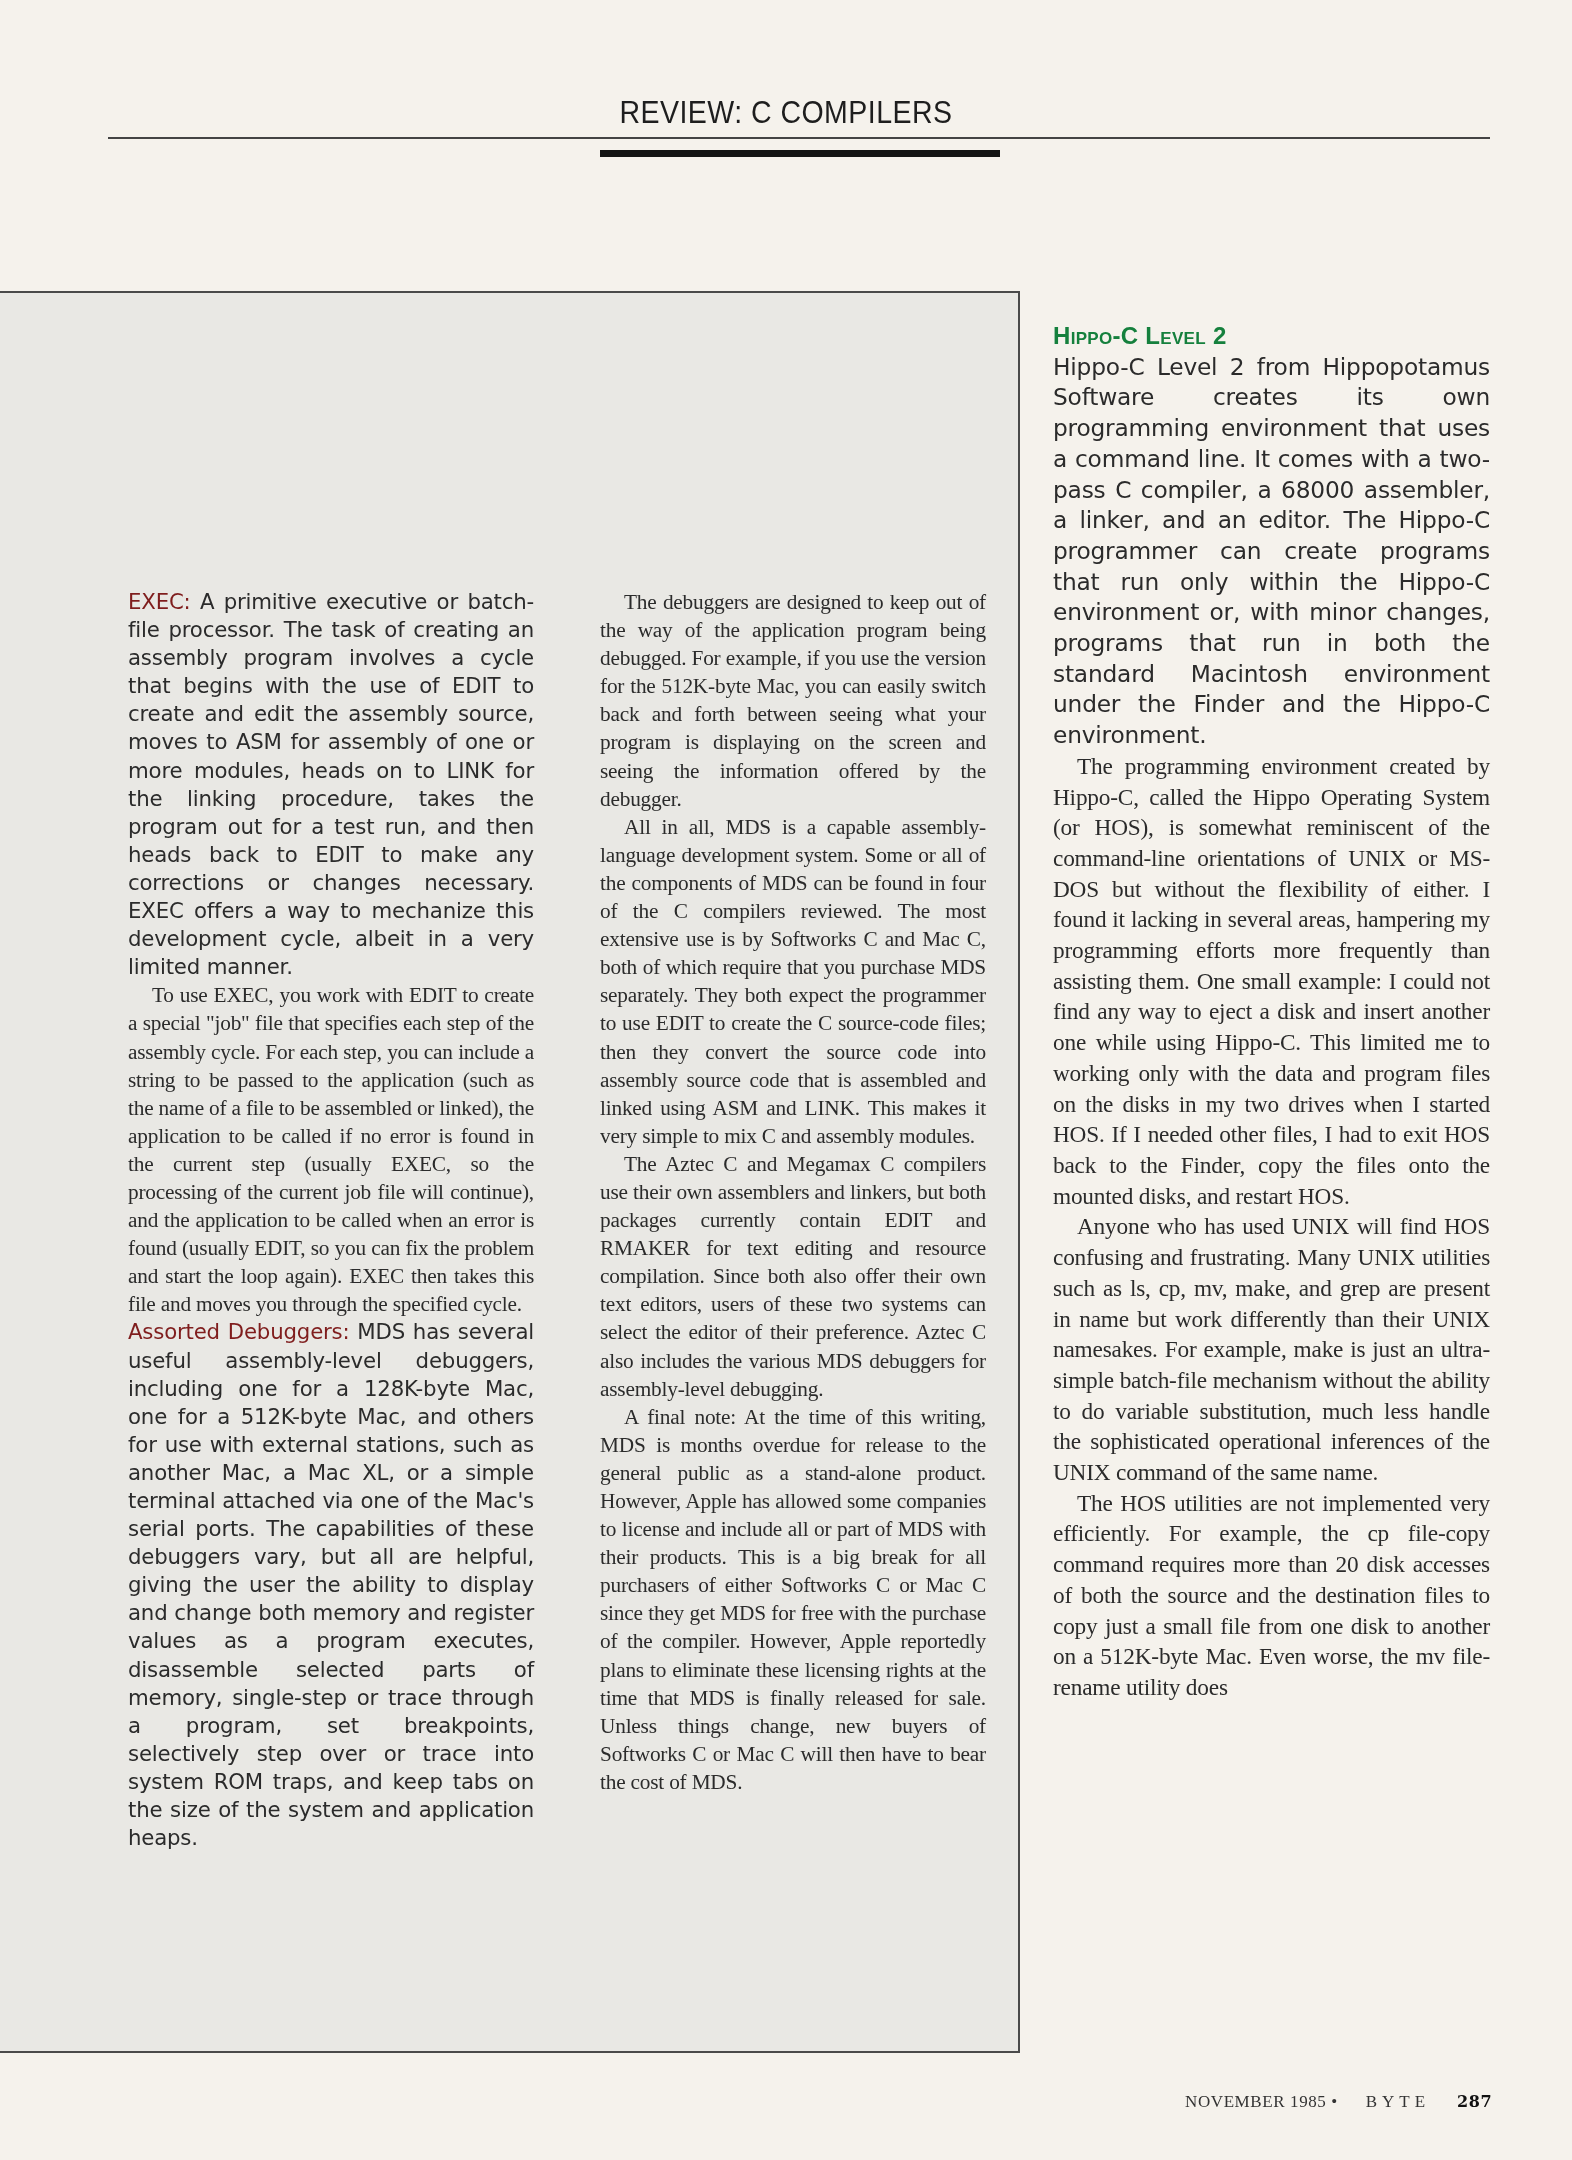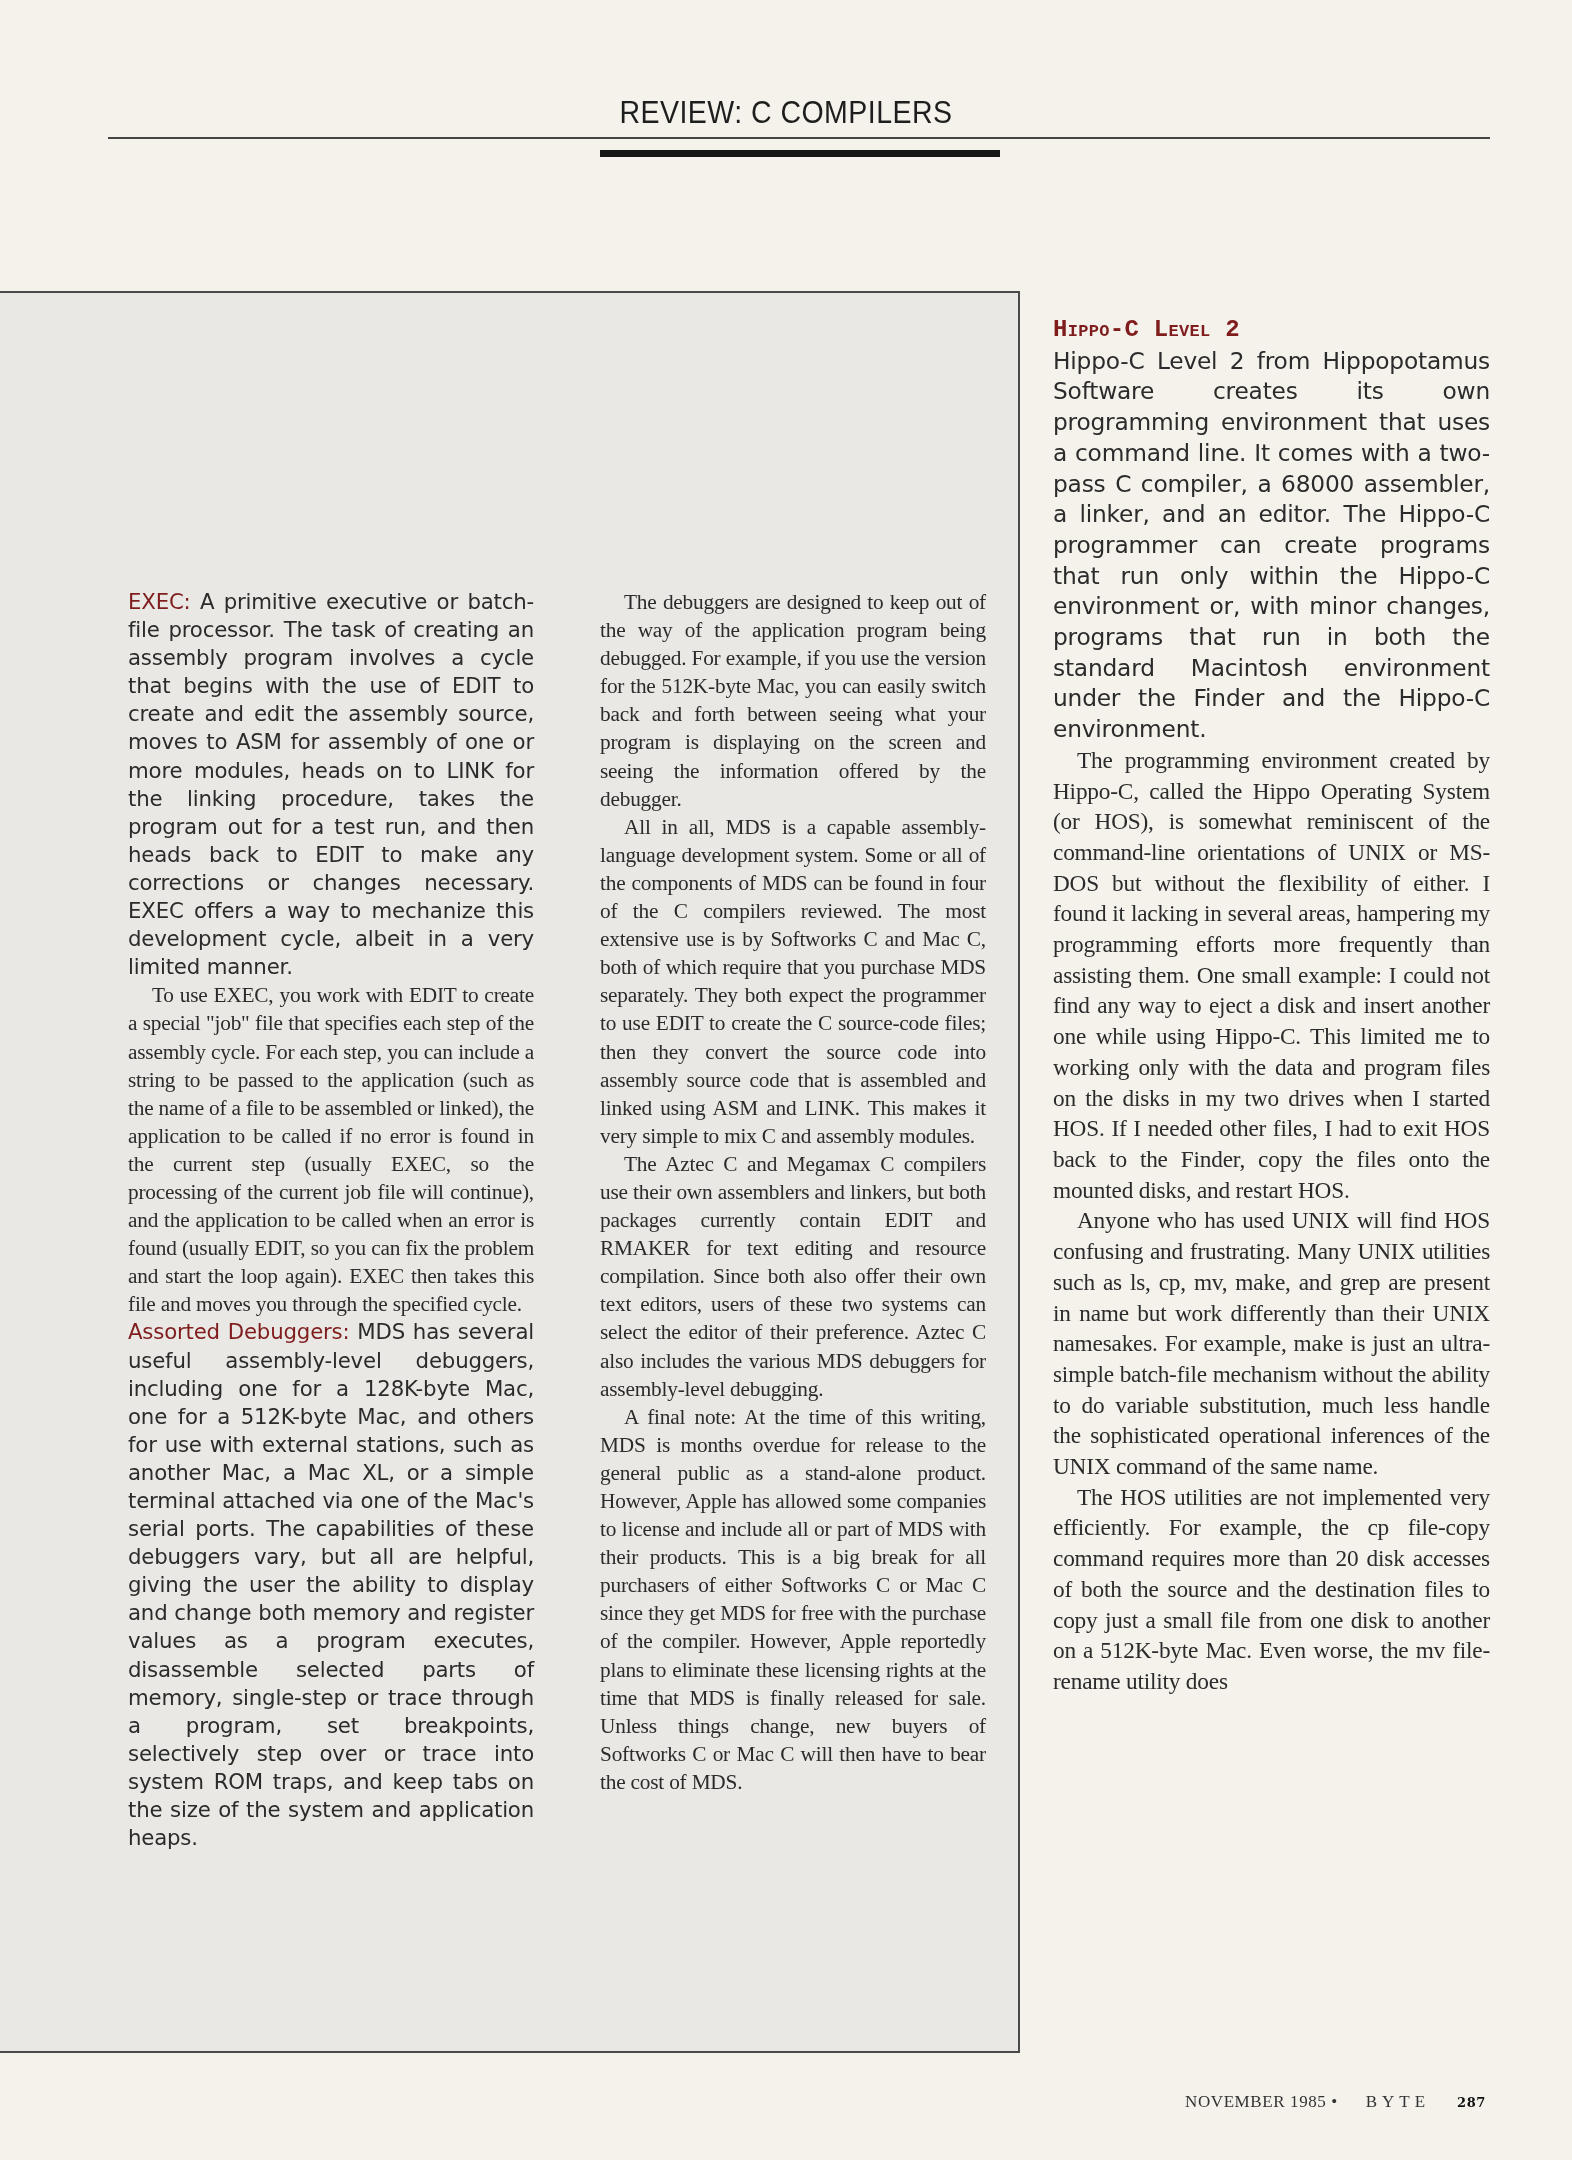--- a/index.html
+++ b/index.html
@@ -30,28 +30,28 @@
     text-align:justify; letter-spacing:-0.2px;
   }
   .col p { margin:0; }
   .col .indent { text-indent:24px;font-family:Liberation Serif, serif; }
   .col .gap { }
   .col1 { left:128px; top:588px; width:406px; }
   .col2 { left:600px; top:588px; width:386px; }
   .col3 { left:1053px; top:291px; width:437px; font-size:23.3px; line-height:30.7px; }
   .run-in { color:#7f1d1d; font-weight:400; }
   .section-head {
-    font-family:Liberation Mono, monospace; font-weight:700; font-size:24px;
-    color:#7f1d1d; margin-top:24px; font-variant:small-caps; letter-spacing:0.3px;
+    font-family:Liberation Sans, sans-serif; font-weight:700; font-size:24px;
+    color:#15803d; margin-top:30px; font-variant:small-caps; letter-spacing:0.3px;
   }
   .footer {
     position:absolute; top:2092px; left:1185px;
     font-family:"Liberation Serif", serif; font-size:17px; color:#333; letter-spacing:0.6px;
   }
-  .footer .page-num { font-weight:700; margin-left:22px; color:#111; font-family:"DejaVu Serif", serif; font-size:13px; }
+  .footer .page-num { font-weight:700; margin-left:22px; color:#111; font-family:"DejaVu Serif", serif; font-size:16px; }
   .footer .byte { letter-spacing:5px;margin-left:23px; }
 </style>
 </head>
 <body>
 
 <div class="header-title">REVIEW: C COMPILERS</div>
 <div class="header-rule"></div>
 <div class="header-bar"></div>
 
 <div class="sidebar-box"></div>

